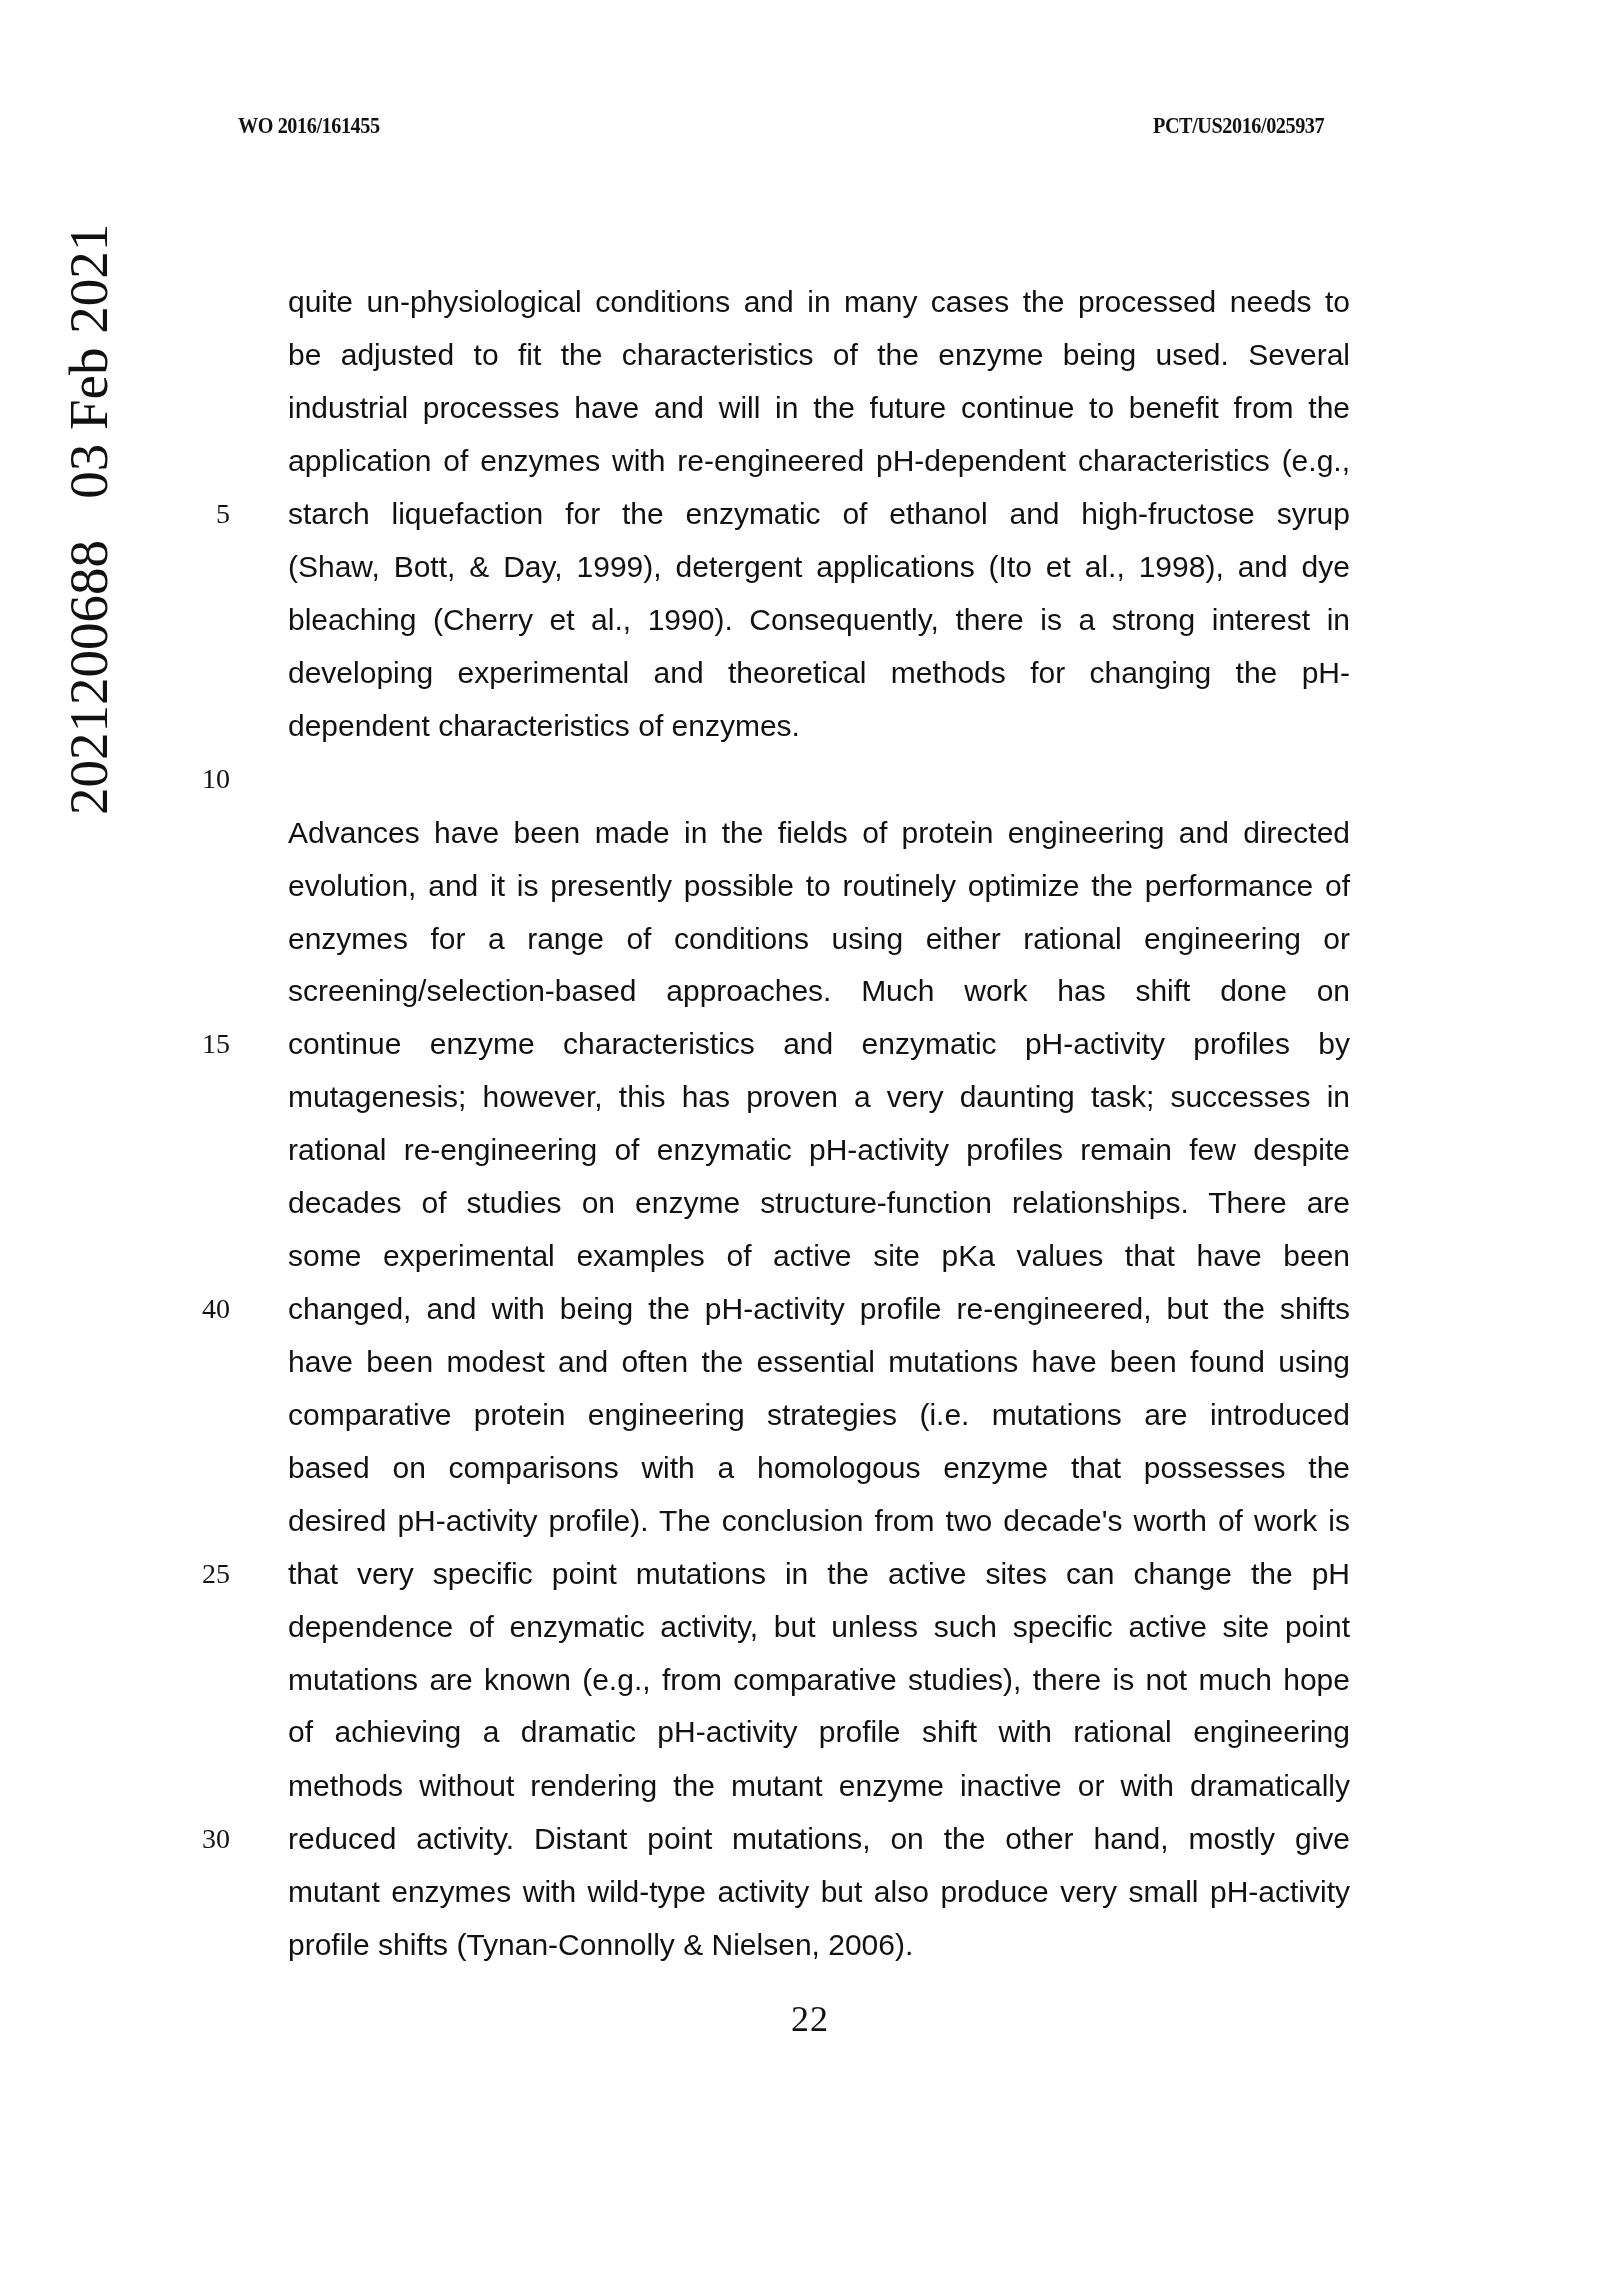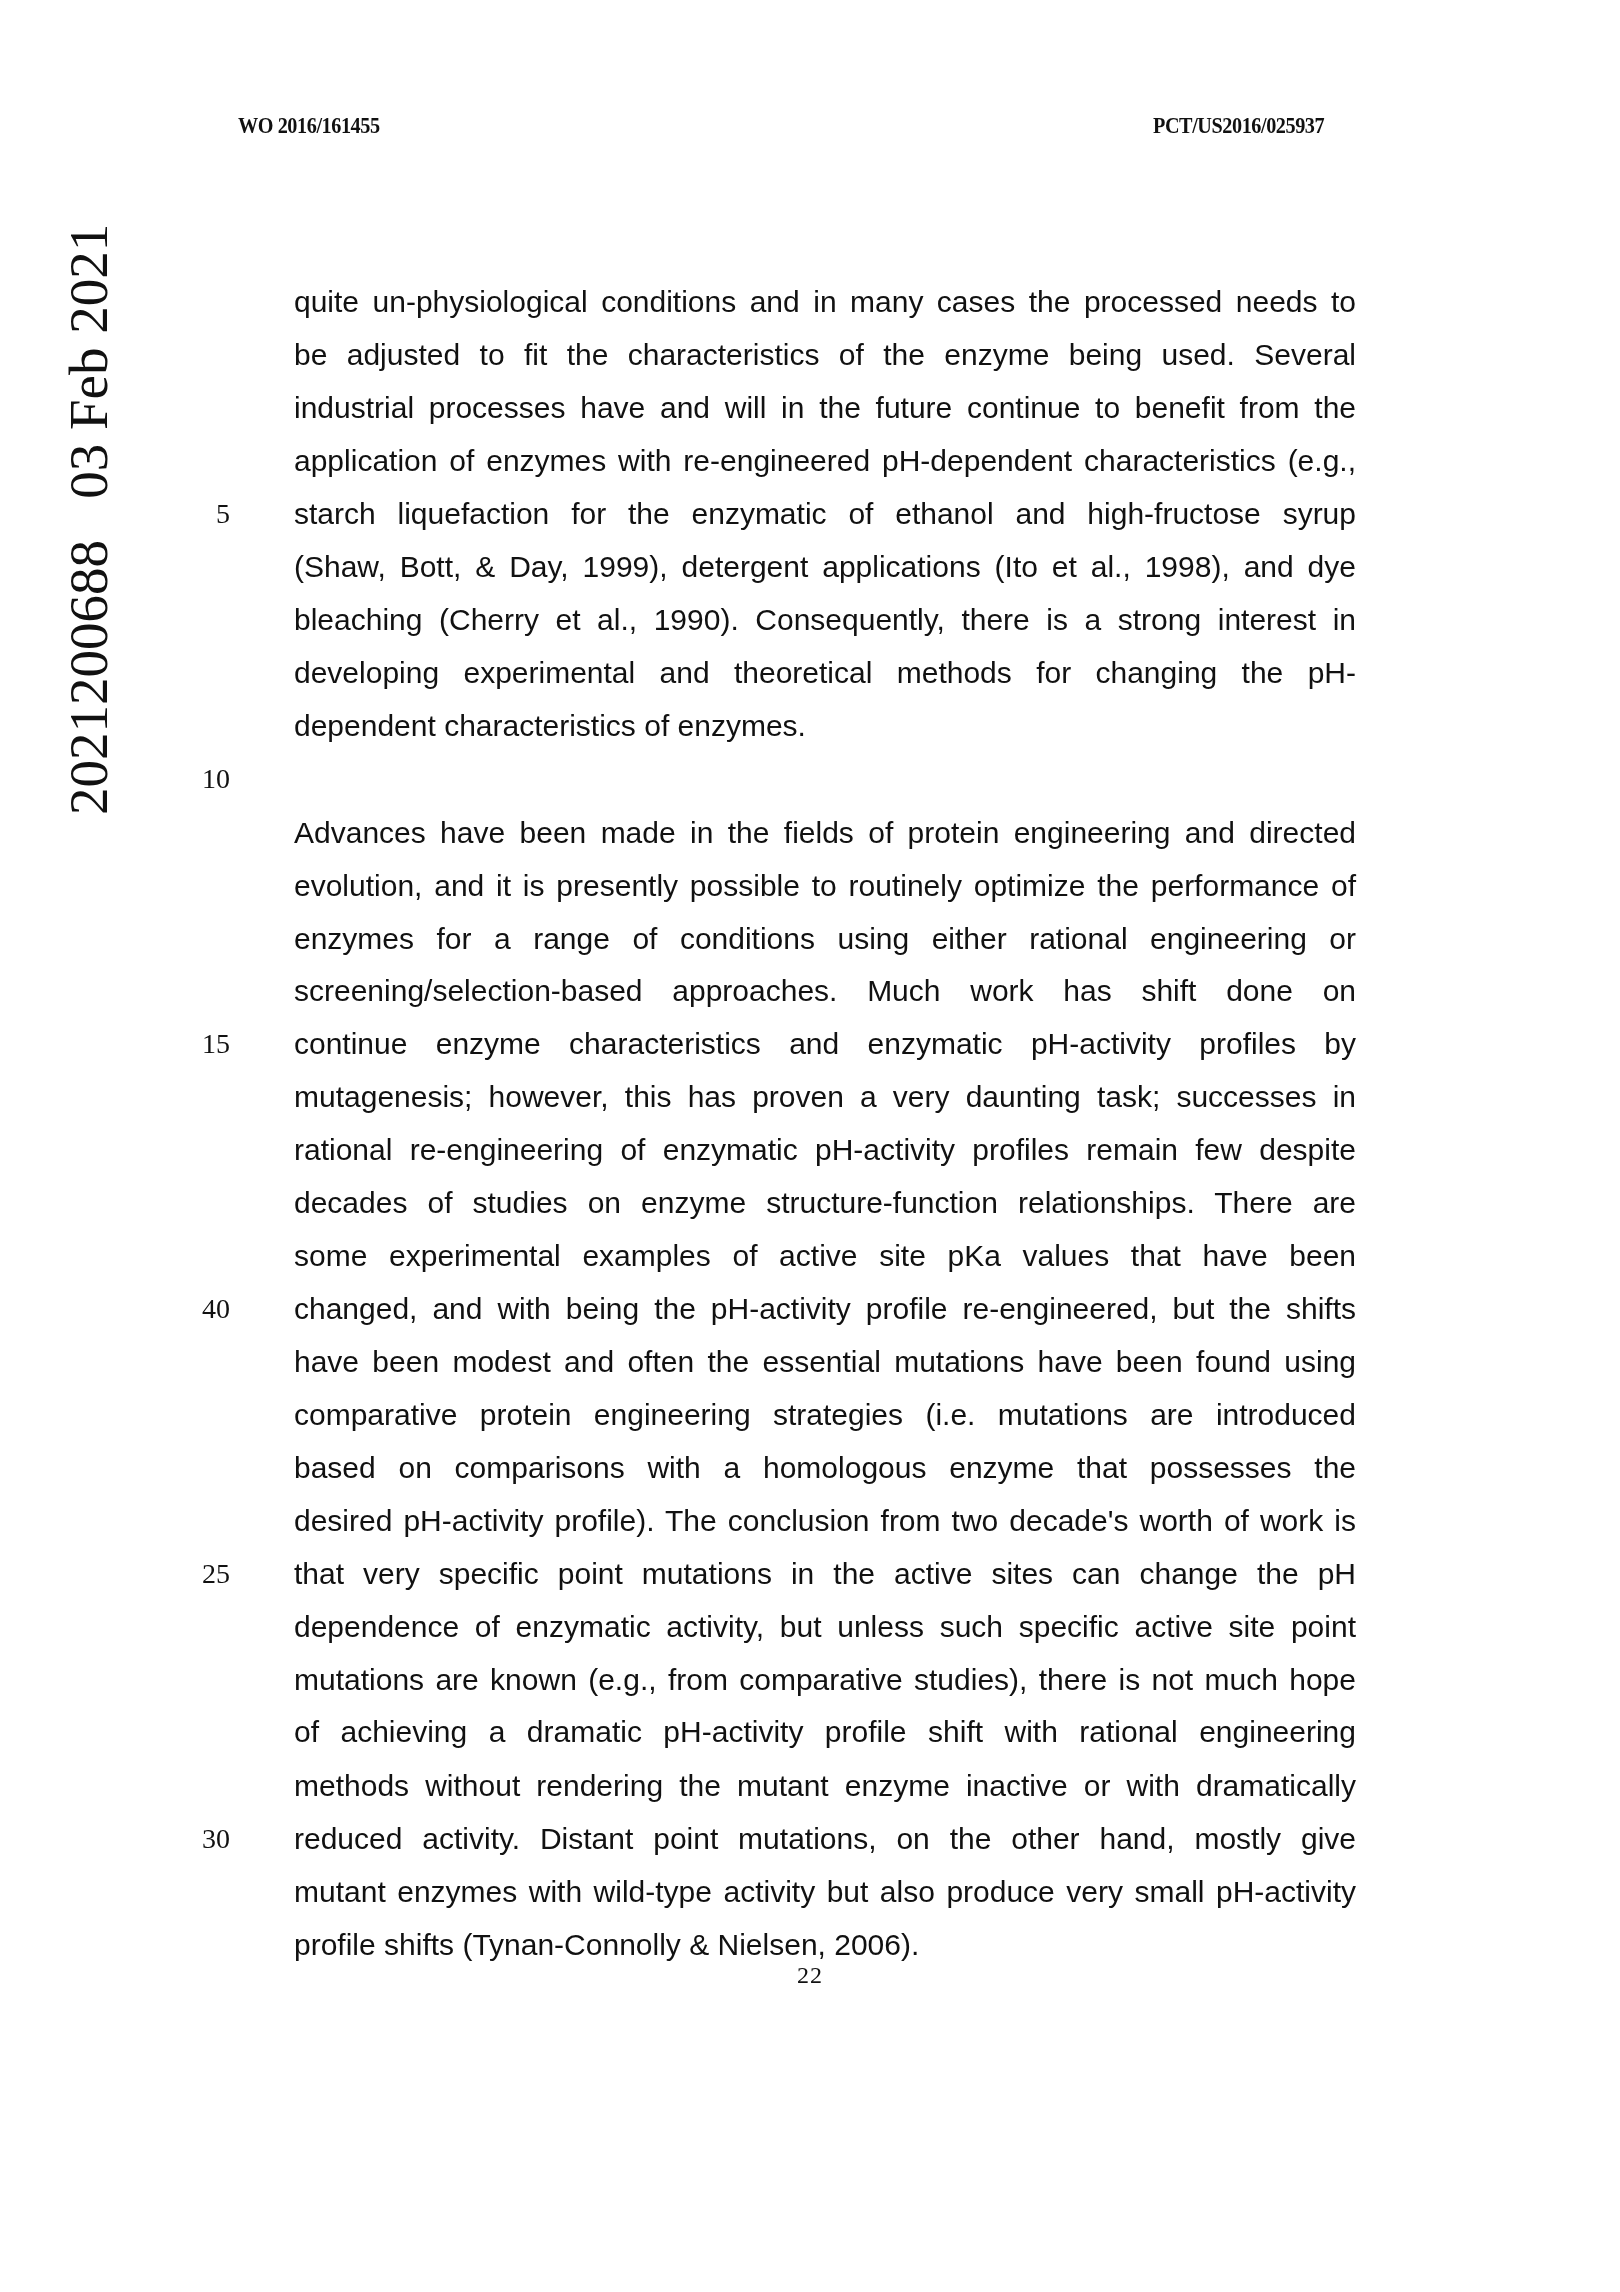--- a/index.html
+++ b/index.html
@@ -36,21 +36,21 @@
       transform: rotate(-90deg);
       font-family: "Liberation Serif", serif;
       font-size: 55px;
       line-height: 59px;
       white-space: pre;
       color: #111111;
     }
 
     .line {
       position: absolute;
-      left: 294px;
+      left: 288px;
       width: 1062px;
       height: 53px;
       font-family: "Liberation Sans", sans-serif;
       font-size: 30px;
       line-height: 53px;
       text-align: justify;
       text-align-last: justify;
       white-space: nowrap;
       overflow: visible;
     }
@@ -70,24 +70,24 @@
       text-align: right;
       font-family: "Liberation Serif", serif;
       font-size: 28px;
       line-height: 53px;
       height: 53px;
     }
     .pagenum {
       position: absolute;
       left: 761px;
       width: 98px;
-      top: 1956px;
+      top: 2000px;
       text-align: center;
       font-family: "Liberation Serif", serif;
-      font-size: 24px;
+      font-size: 36px;
       line-height: 39px;
       letter-spacing: 1px;
     }
   </style>
 </head>
 <body>
 
 <div class="hdr hdr-left">WO 2016/161455</div>
 <div class="hdr hdr-right">PCT/US2016/025937</div>
 

